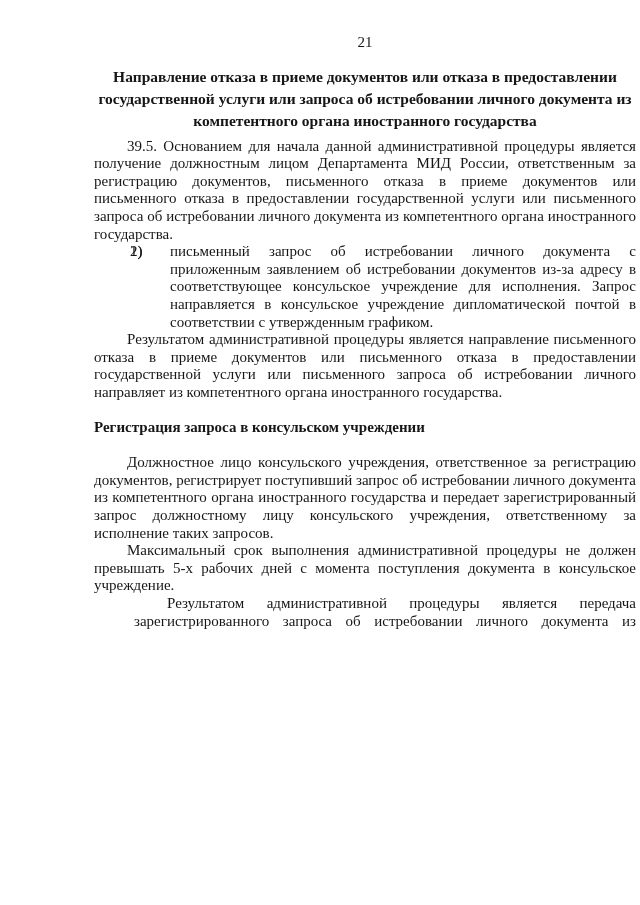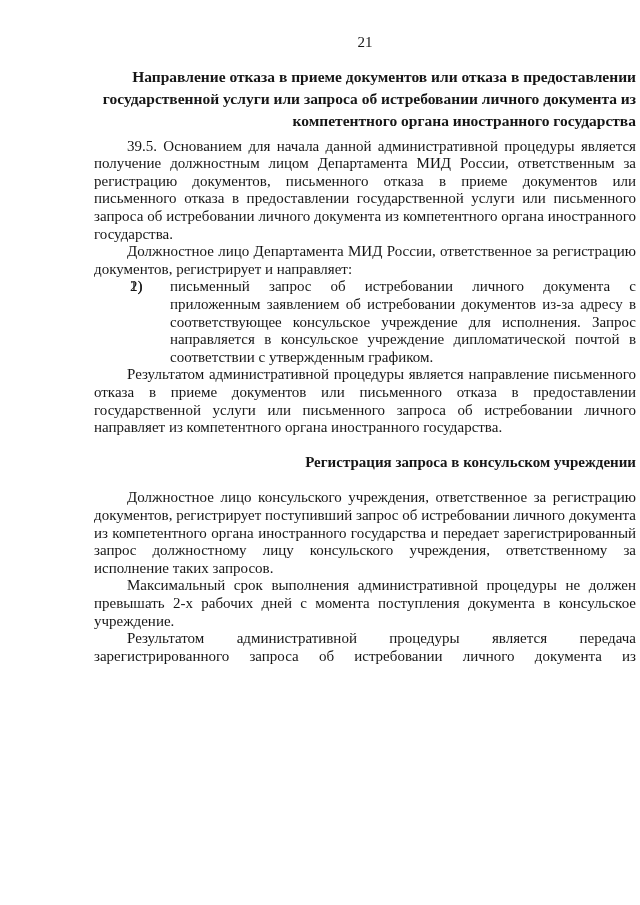--- a/index.html
+++ b/index.html
@@ -22,87 +22,87 @@
     width: 542px;
   }
   .page-number {
     margin-top: 34px;
     text-align: center;
     font-size: 15px;
     line-height: 17.6px;
   }
   .doc-heading {
     margin-top: 14px;
-    text-align: right;
+    text-align: center;
     font-weight: bold;
     font-size: 15.5px;
     line-height: 22px;
   }
   .body-text {
     margin-top: 6px;
     font-size: 15px;
     line-height: 17.6px;
   }
   .para {
     text-align: justify;
     text-indent: 33px;
     margin: 0;
   }
   .para.justify-last {
     text-align-last: justify;
+    margin-left: 40px;
   }
   .list-item {
     position: relative;
     padding-left: 76px;
     text-align: justify;
     margin: 0;
   }
   .list-num {
     position: absolute;
     left: 36px;
     top: 0;
   }
   .sub-heading {
-    text-align: right;
+    text-align: left;
     font-weight: bold;
     font-size: 15px;
     line-height: 17.6px;
     margin: 17.6px 0;
   }
 </style>
 </head>
 <body style="color: rgb(22, 22, 22); background: rgb(255, 255, 255);">
 
 <div class="page">
 
   <div class="page-number">21</div>
 
   <div class="doc-heading">Направление отказа в приеме документов или отказа в предоставлении государственной услуги или запроса об истребовании личного документа из компетентного органа иностранного государства</div>
 
   <div class="body-text">
 
     <p class="para">39.5. Основанием для начала данной административной процедуры является получение должностным лицом Департамента МИД России, ответственным за регистрацию документов, письменного отказа в приеме документов или письменного отказа в предоставлении государственной услуги или письменного запроса об истребовании личного документа из компетентного органа иностранного государства.</p>
 
-    <p class="para">Должностное лицо Департамента МИД России, ответственное за регистрацию документов, регистрирует и направляет:</p>
 
     <div class="list-item">
       <span class="list-num">1)</span>
     </div>
 
     <div class="list-item">
       <span class="list-num">2)</span>
       <span>письменный запрос об истребовании личного документа с приложенным заявлением об истребовании документов из-за адресу в соответствующее консульское учреждение для исполнения. Запрос направляется в консульское учреждение дипломатической почтой в соответствии с утвержденным графиком.</span>
     </div>
 
 
     <p class="para">Результатом административной процедуры является направление письменного отказа в приеме документов или письменного отказа в предоставлении государственной услуги или письменного запроса об истребовании личного направляет из компетентного органа иностранного государства.</p>
 
     <div class="sub-heading">Регистрация запроса в консульском учреждении</div>
 
 
     <p class="para">Должностное лицо консульского учреждения, ответственное за регистрацию документов, регистрирует поступивший запрос об истребовании личного документа из компетентного органа иностранного государства и передает зарегистрированный запрос должностному лицу консульского учреждения, ответственному за исполнение таких запросов.</p>
 
-    <p class="para">Максимальный срок выполнения административной процедуры не должен превышать 2-х рабочих дней с момента поступления документа в консульское учреждение.</p>
+    <p class="para">Максимальный срок выполнения административной процедуры не должен превышать 5-х рабочих дней с момента поступления документа в консульское учреждение.</p>
 
     <p class="para justify-last">Результатом административной процедуры является передача зарегистрированного запроса об истребовании личного документа из</p>
 
   </div>
 </div>
 
 </body></html>

